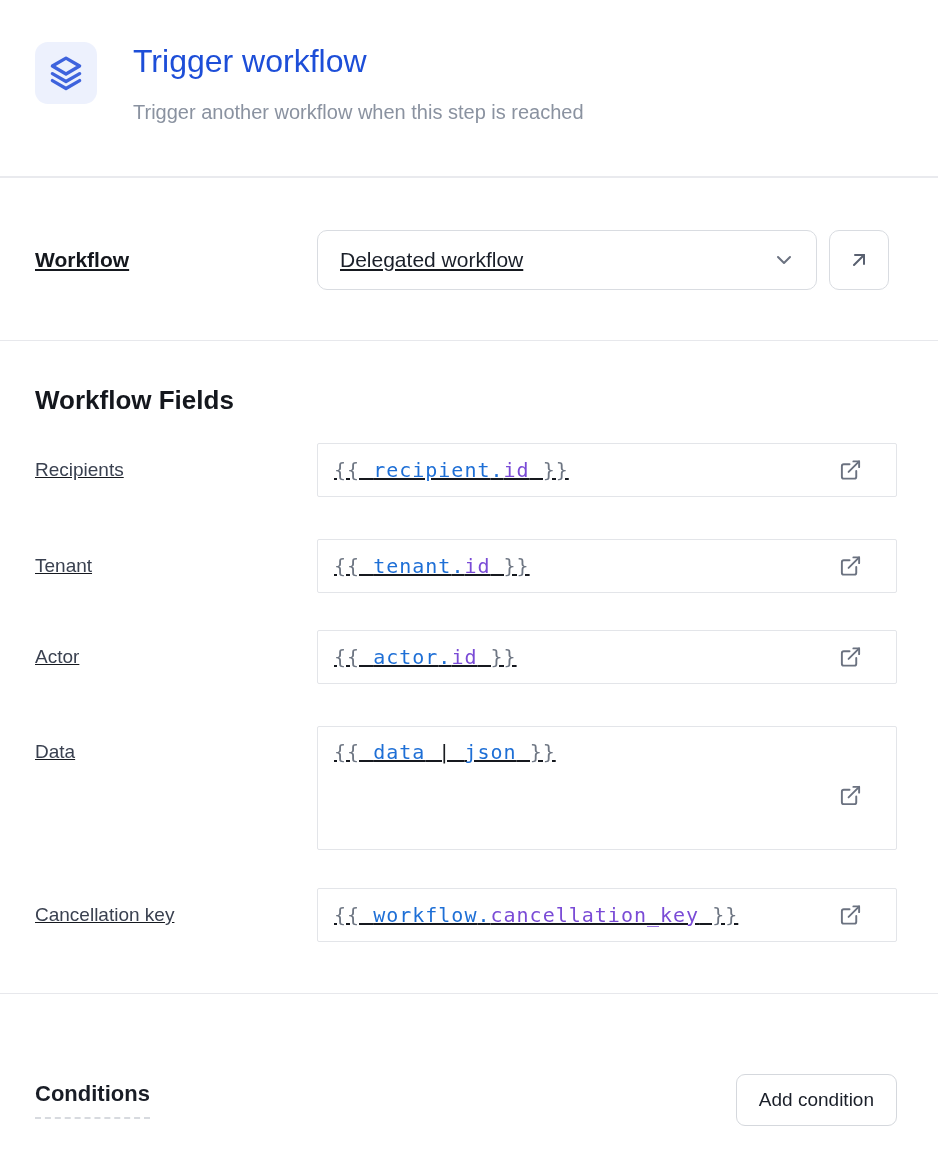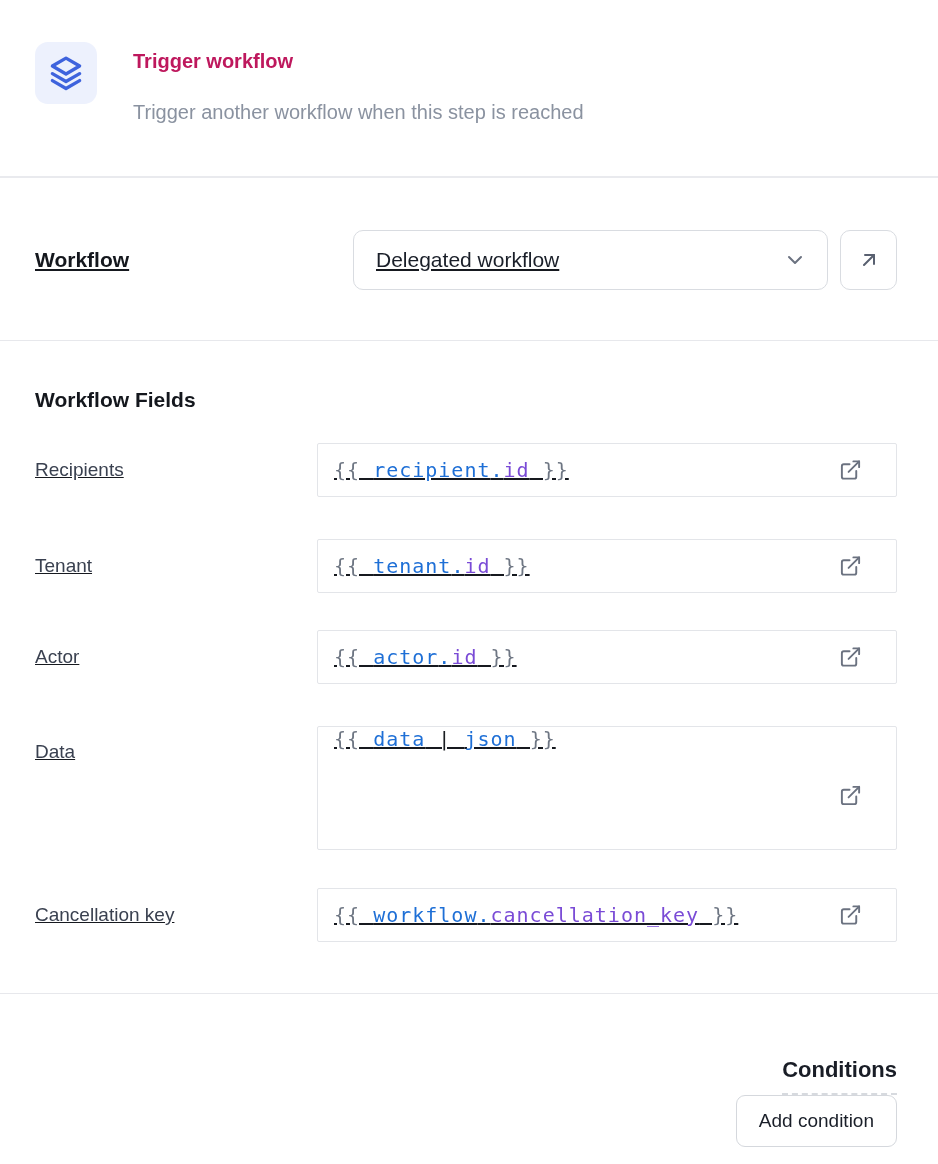--- a/index.html
+++ b/index.html
@@ -14,94 +14,94 @@
 
   
   .header { display: flex; padding: 41px 41px 0 35px; gap: 36px; }
   .icon-box {
     width: 62px; height: 62px; border-radius: 13px;
     background: #EDF1FD; display: flex; align-items: center; justify-content: center;
     flex: 0 0 auto; margin-top: 1px;
   }
   .header-text { padding-top: 2px; }
   .title {
-    font-size: 20px; line-height: 36px; color: #be185d; font-weight: 700;
+    font-size: 32px; line-height: 36px; color: #1d4ed8; font-weight: 400;
   }
   .subtitle {
     margin-top: 20px; font-size: 20px; line-height: 26px; color: #8A92A0; text-align: right;
   }
 
   .divider { height: 1px; background: #E7E8EC; width: 100%; }
   .divider.thick { height: 2px; background: #E9EAEE; margin-top: 51px; }
 
   
   .row {
     display: grid; grid-template-columns: 282px 580px;
     padding-left: 35px; padding-right: 41px; align-items: center; text-decoration: underline;
   }
 
   
   .workflow-row { margin-top: 52px; }
   .row-label-bold { font-size: 21px; font-weight: 700; color: #14171D; }
-  .controls { display: flex; gap: 12px; align-items: center; margin-left: 36px; }
+  .controls { display: flex; gap: 12px; align-items: center; }
   .select {
     position: relative; width: 500px; height: 60px;
     border: 1px solid #D9DCE1; border-radius: 10px; background: #fff;
     display: flex; align-items: center; padding: 0 56px 0 22px;
     font-size: 21px; color: #1A1F29; cursor: pointer;
   }
   .select .chev { position: absolute; right: 20px; top: 50%; transform: translateY(-50%); display: flex; }
   .icon-btn {
     width: 60px; height: 60px; border: 1px solid #D9DCE1; border-radius: 10px;
     background: #fff; display: flex; align-items: center; justify-content: center; cursor: pointer;
   }
 
   .divider.d2 { margin-top: 50px; }
 
   
   .fields-heading {
     margin: 45px 41px 0 35px;
-    font-size: 21px; line-height: 28px; font-weight: 700; color: #14171D;
+    font-size: 26px; line-height: 28px; font-weight: 700; color: #14171D;
   }
   .fields { margin-top: 29px; }
   .field-row { margin-bottom: 42px; }
   .field-row:last-child { margin-bottom: 0; }
   .field-label { font-size: 19px; color: #3A4150; }
   .code-box {
     position: relative; width: 580px; height: 54px;
     border: 1px solid #E3E5E9; border-radius: 2px; background: #fff;
     display: flex; align-items: center; padding: 0 52px 0 16px;
     font-family: "DejaVu Sans Mono", monospace; font-size: 20px; letter-spacing: 1px;
     white-space: pre; cursor: text;
   }
   .field-row.multiline { align-items: start; margin-bottom: 38px; }
   .field-row.multiline .field-label { padding-top: 15px; }
   .field-row.multiline .code-box {
-    height: 124px; align-items: flex-start; 
+    height: 124px; align-items: flex-start; padding-top: 13px;
   }
   .field-row.tenant { margin-bottom: 37px; }
   .ext-btn {
     position: absolute; right: 13px; border: none; background: transparent;
     padding: 0; display: flex; cursor: pointer;
   }
   .code-box .ext-btn { top: 50%; transform: translateY(-50%); }
   .field-row.multiline .code-box .ext-btn { top: auto; transform: none; bottom: 12px; }
 
   .tok-brace { color: #6E7683; }
   .tok-var   { color: #1E6FD6; }
   .tok-dot   { color: #1E6FD6; }
   .tok-prop  { color: #7A4BD6; }
   .tok-pipe  { color: #1A1D21; }
 
   .divider.d3 { margin-top: 51px; }
 
   
   .conditions {
-    margin-top: 63px; padding: 0 41px 0 35px;
-    display: flex; justify-content: space-between; align-items: flex-end; flex-direction: column;
+    margin-top: 80px; padding: 0 41px 0 35px;
+    display: flex; justify-content: space-between; align-items: center;
   }
   .conditions-heading {
     font-size: 22px; font-weight: 700; color: #191D26;
     border-bottom: 2px dashed #D7DADF; padding-bottom: 10px;
   }
   .add-btn {
     height: 52px; padding: 0 22px; background: #fff;
     border: 1px solid #D5D8DD; border-radius: 9px;
     font-family: "Liberation Sans", sans-serif;
     font-size: 19px; font-weight: 500; color: #1A1F29; cursor: pointer;

